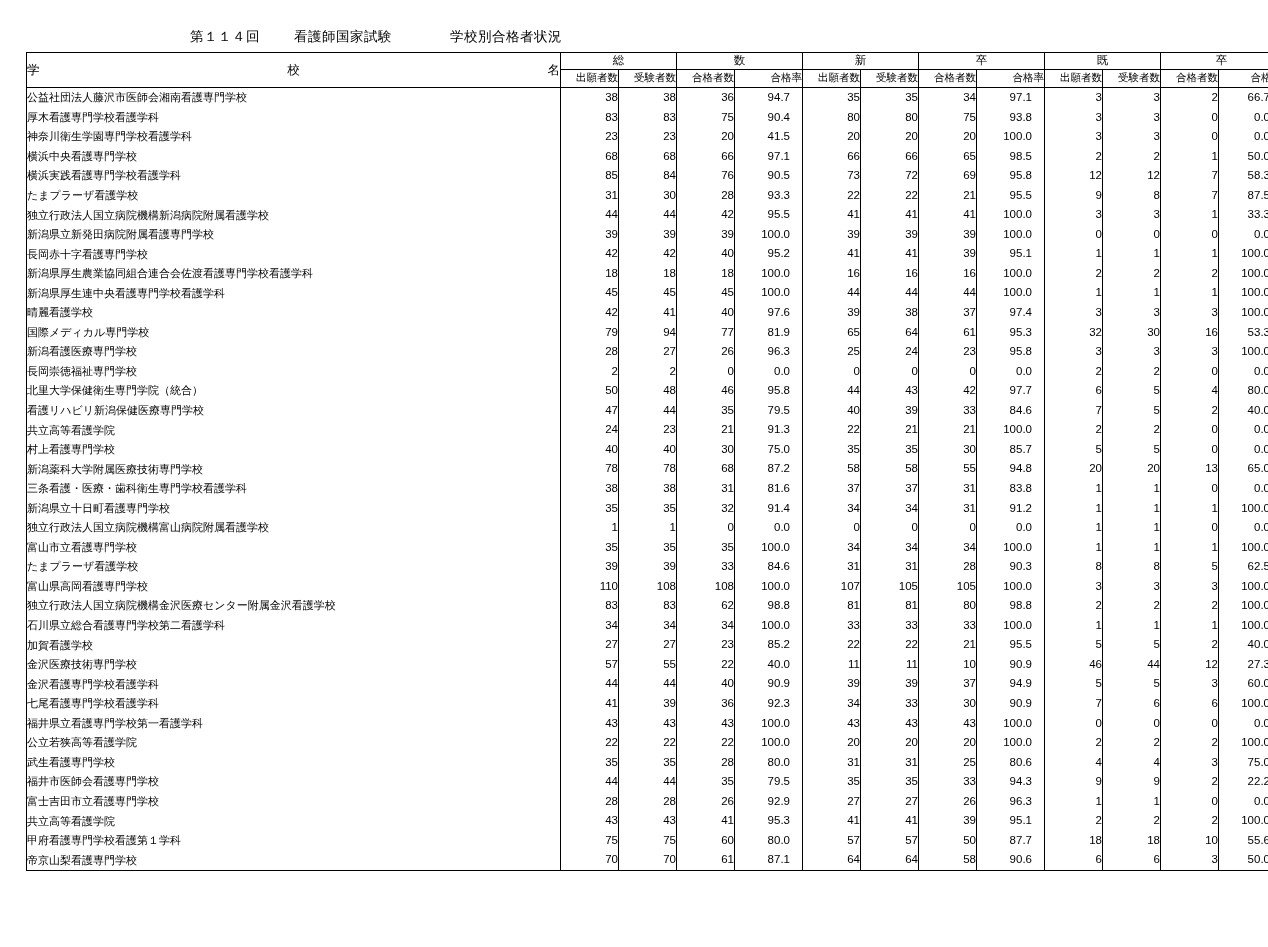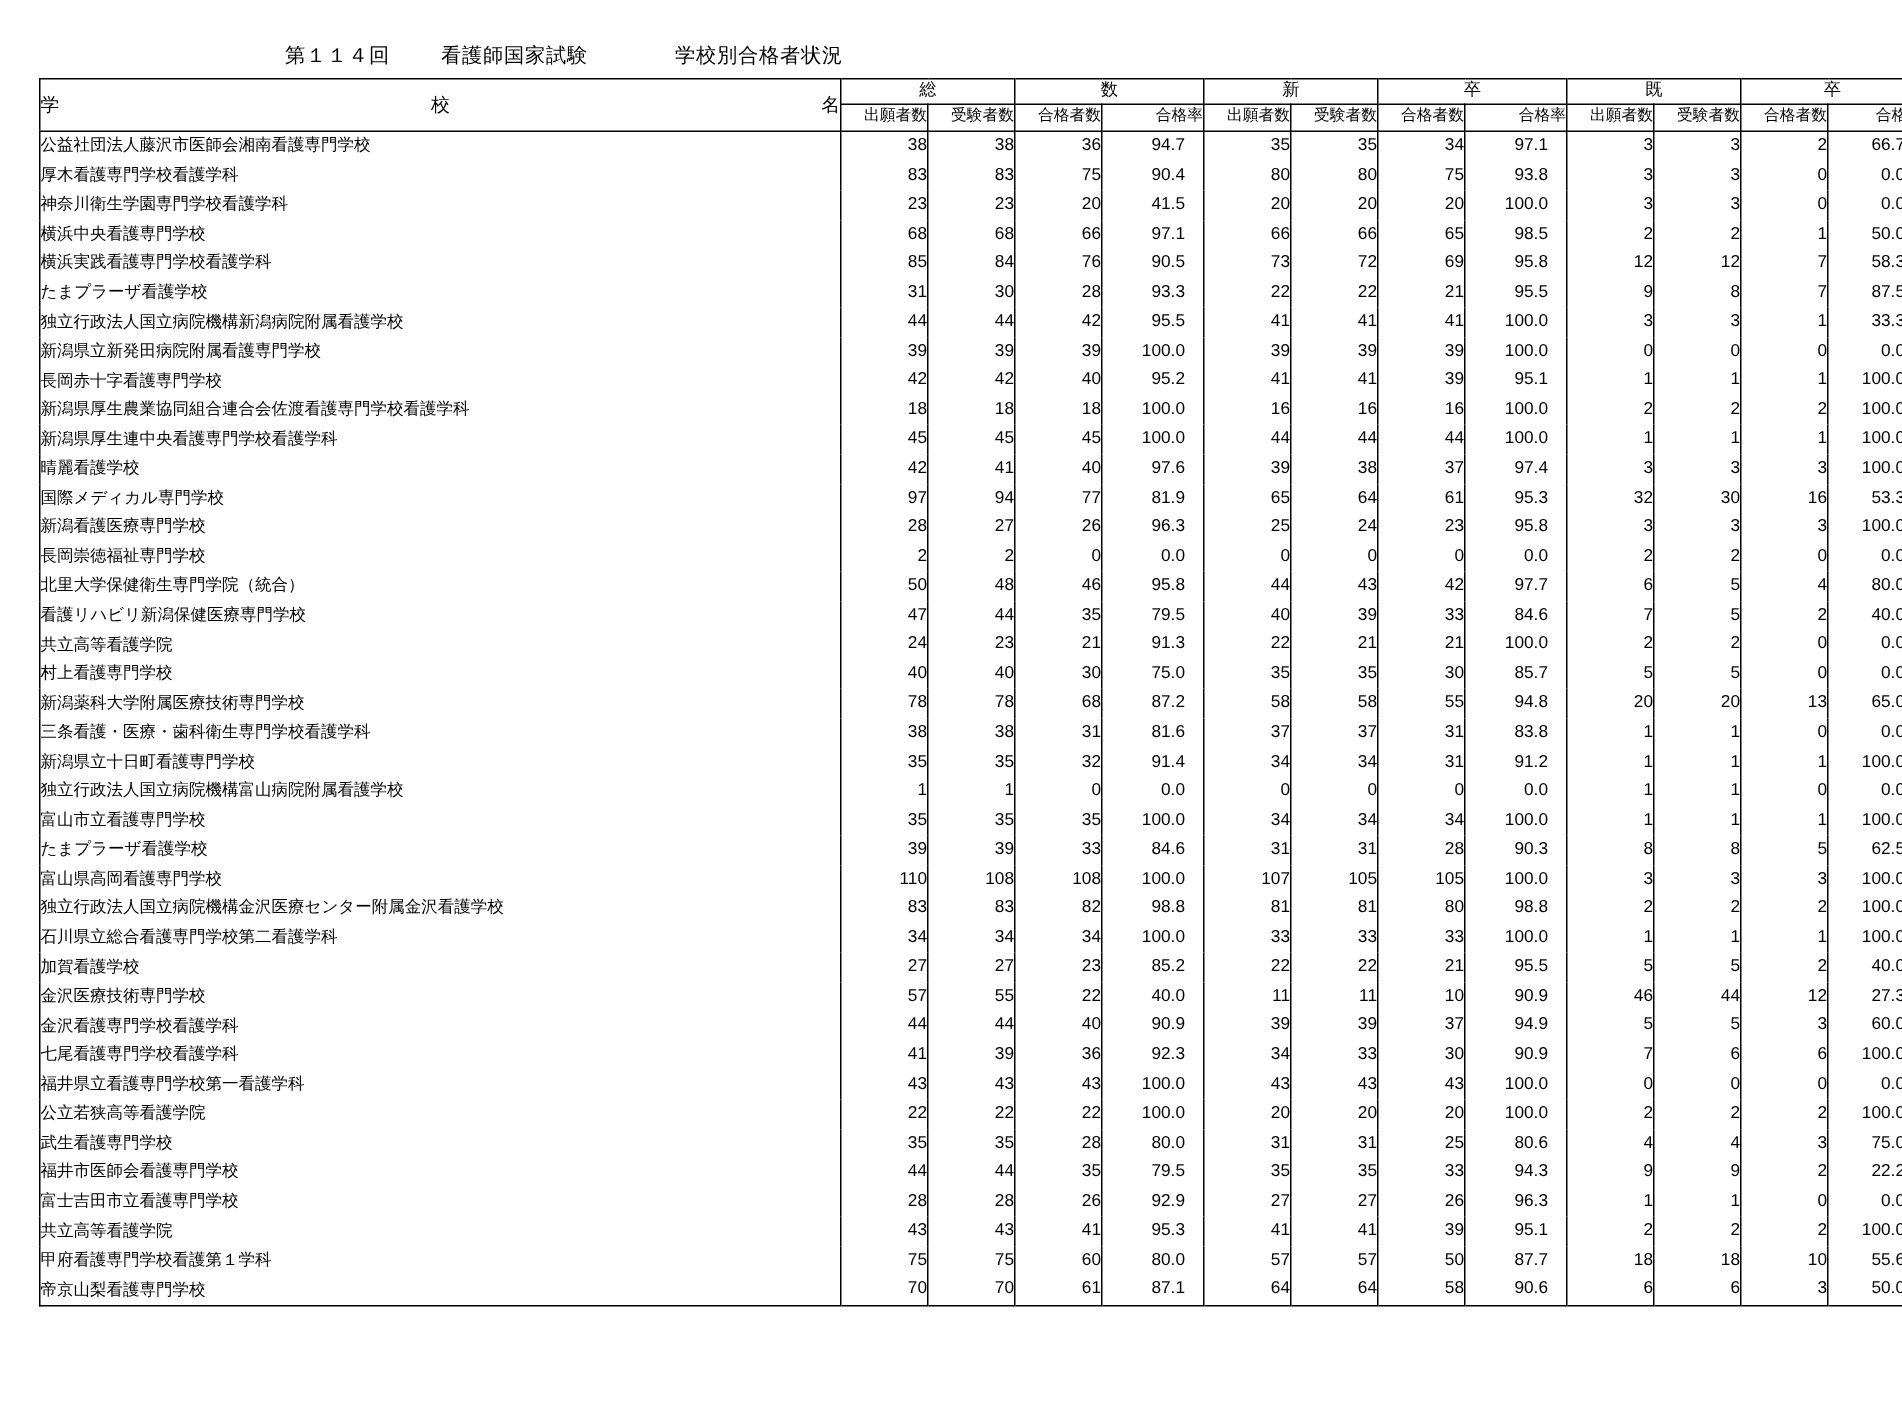--- a/index.html
+++ b/index.html
@@ -345,21 +345,21 @@
           <td class="num">38</td>
           <td class="num">37</td>
           <td class="num rate">97.4</td>
           <td class="num thick-left">3</td>
           <td class="num">3</td>
           <td class="num">3</td>
           <td class="num rate no-right">100.0</td>
         </tr>
         <tr>
           <td class="school">国際メディカル専門学校</td>
-          <td class="num">97</td>
+          <td class="num">79</td>
           <td class="num">94</td>
           <td class="num">77</td>
           <td class="num rate">81.9</td>
           <td class="num thick-left">65</td>
           <td class="num">64</td>
           <td class="num">61</td>
           <td class="num rate">95.3</td>
           <td class="num thick-left">32</td>
           <td class="num">30</td>
           <td class="num">16</td>
@@ -557,21 +557,21 @@
           <td class="num rate">100.0</td>
           <td class="num thick-left">3</td>
           <td class="num">3</td>
           <td class="num">3</td>
           <td class="num rate no-right">100.0</td>
         </tr>
         <tr>
           <td class="school">独立行政法人国立病院機構金沢医療センター附属金沢看護学校</td>
           <td class="num">83</td>
           <td class="num">83</td>
-          <td class="num">82</td>
+          <td class="num">62</td>
           <td class="num rate">98.8</td>
           <td class="num thick-left">81</td>
           <td class="num">81</td>
           <td class="num">80</td>
           <td class="num rate">98.8</td>
           <td class="num thick-left">2</td>
           <td class="num">2</td>
           <td class="num">2</td>
           <td class="num rate no-right">100.0</td>
         </tr>

